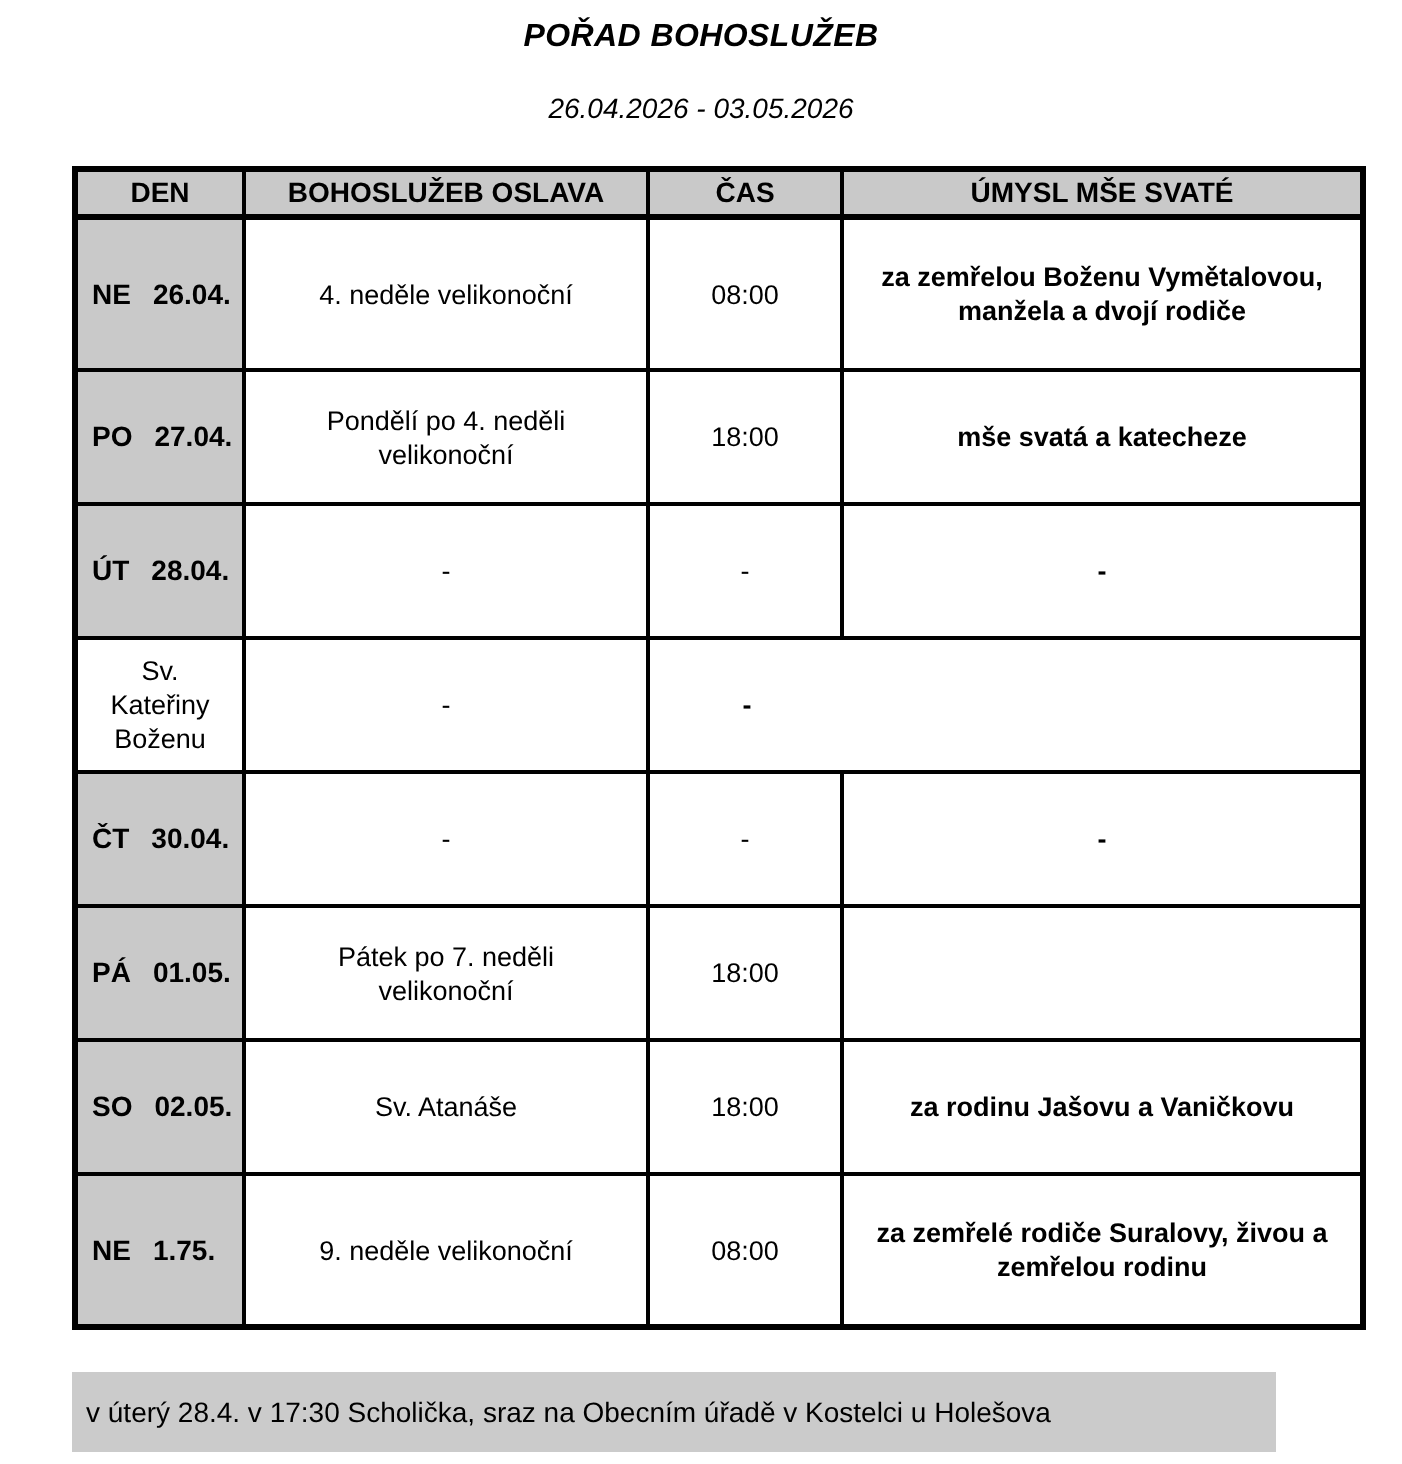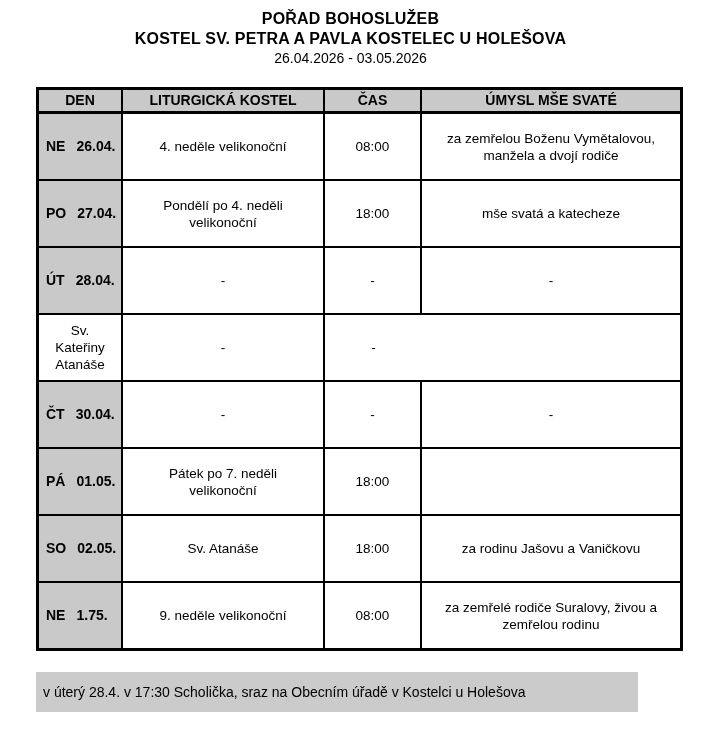--- a/index.html
+++ b/index.html
@@ -10,28 +10,28 @@
   }
   * { margin: 0; padding: 0; }
   html, body { background: #ffffff; }
   body {
     width: 701px;
     height: 732px;
     font-family: "Liberation Sans", sans-serif;
     color: #000;
     overflow: hidden;
   }
-  .doc-header { padding-top: 9px; text-align: center; }
+  .doc-header { padding-top: 9px; text-align: center; font-style: italic; }
   .doc-title, .doc-subtitle {
     font-size: 16px;
     font-weight: bold;
     line-height: 20px;
     letter-spacing: 0.2px;
   }
-  .doc-daterange { font-size: 14px; line-height: 19px; margin-top: 0; }
+  .doc-daterange { font-size: 14px; line-height: 19px; margin-top: 16px; }
 
   .schedule-table {
     margin: 19px 0 0 36px;
     width: 641px;
     border: 3px solid var(--border);
   }
   .trow {
     display: grid;
     grid-template-columns: 84px 202px 97px 1fr;
     border-bottom: 2px solid var(--border);
@@ -60,47 +60,46 @@
     font-size: 14px;
   }
   .day-cell {
     background: var(--gray-day);
     justify-content: flex-start;
     padding-left: 7px;
     gap: 11px;
     font-weight: bold;
     font-size: 14px;
   }
-  .intention-cell { padding: 2px 2px; }
+  .intention-cell { padding: 20px 2px; font-weight: bold; }
 
   .footer-bar {
     margin: 21px 0 0 36px;
     width: 602px;
     height: 40px;
     background: var(--gray-footer);
     display: flex;
     align-items: center;
     box-sizing: border-box;
     padding-left: 7px;
     font-size: 14px;
   }
 </style>
 </head>
 <body>
 
 <div class="doc-header">
   <div class="doc-title">POŘAD BOHOSLUŽEB</div>
-  <div class="doc-subtitle">KOSTEL SV. PETRA A PAVLA KOSTELEC U HOLEŠOVA</div>
   <div class="doc-daterange">26.04.2026 - 03.05.2026</div>
 </div>
 
 <div class="schedule-table">
   <div class="trow thead">
     <div class="cell">DEN</div>
-    <div class="cell">LITURGICKÁ KOSTEL</div>
+    <div class="cell">BOHOSLUŽEB OSLAVA</div>
     <div class="cell">ČAS</div>
     <div class="cell">ÚMYSL MŠE SVATÉ</div>
   </div>
 
   <div class="trow">
     <div class="cell day-cell">
       <span>NE</span>
       <span>26.04.</span>
     </div>
     <div class="cell">4. neděle velikonoční</div>
@@ -122,21 +121,21 @@
     <div class="cell day-cell">
       <span>ÚT</span>
       <span>28.04.</span>
     </div>
     <div class="cell">-</div>
     <div class="cell">-</div>
     <div class="cell intention-cell">-</div>
   </div>
 
   <div class="trow">
-    <div class="cell">Sv. Kateřiny Atanáše</div>
+    <div class="cell">Sv. Kateřiny Boženu</div>
     <div class="cell">-</div>
     <div class="cell intention-cell">-</div>
   </div>
 
   <div class="trow">
     <div class="cell day-cell">
       <span>ČT</span>
       <span>30.04.</span>
     </div>
     <div class="cell">-</div>

